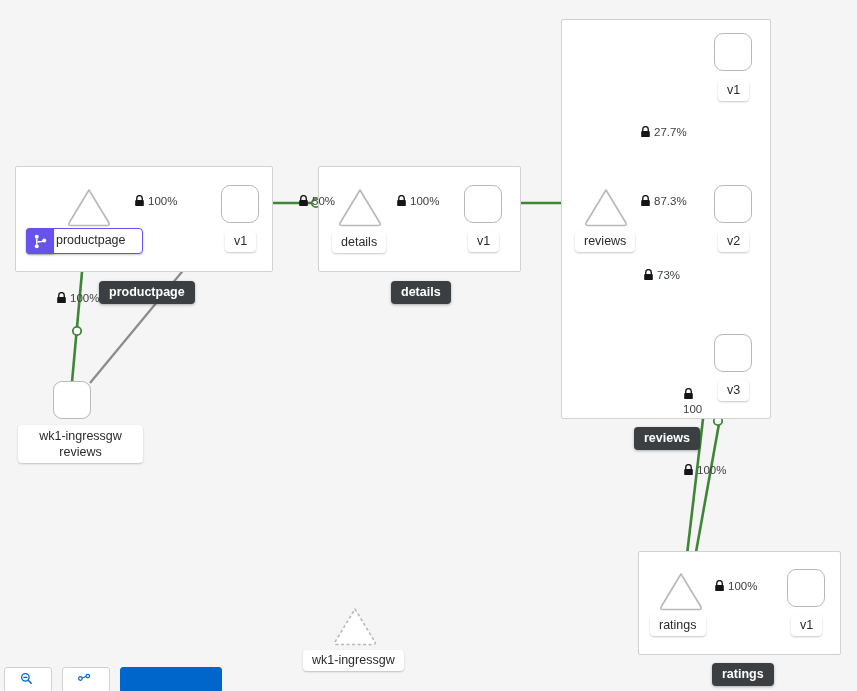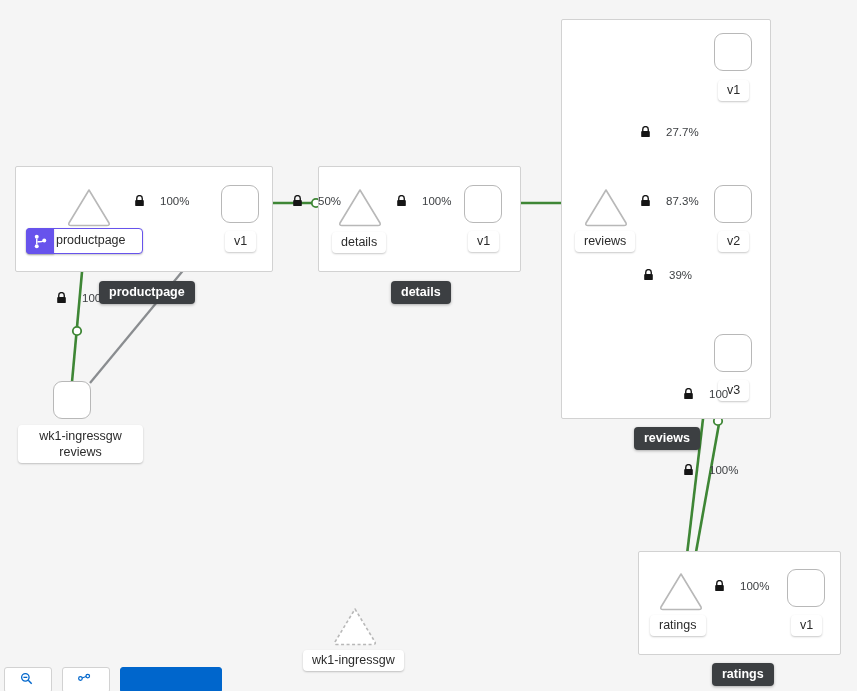--- a/index.html
+++ b/index.html
@@ -112,21 +112,21 @@
     border-radius: 4px;
     white-space: nowrap;
     box-shadow: 0 1px 3px rgba(0,0,0,0.3);
   }
 
   
   .edge-label {
     position: absolute;
     display: flex;
     align-items: flex-start;
-    gap: 15px;
+    gap: 3px;
     font-size: 11.5px;
     color: #3c3f42;
     white-space: nowrap;
     background: transparent;
   }
   .edge-label .pct { letter-spacing: 0px; }
   .lock-ico { display: block; }
 
   
   .toolbar {
@@ -330,21 +330,21 @@
   </div>
 
   <div class="edge-label" style="left:134px; top:195px;">
     <svg class="lock-ico" width="11" height="12" viewBox="0 0 12 13">
       <path d="M3 5.5 V3.6 a3 3 0 0 1 6 0 V5.5" stroke="#151515" stroke-width="1.5" fill="none"></path>
       <rect x="1.3" y="5.4" width="9.4" height="6.6" rx="1" fill="#151515"></rect>
     </svg>
     <span class="pct">100%</span>
   </div>
 
-  <div class="edge-label" style="left:292px; top:195px;">
+  <div class="edge-label" style="left:298px; top:195px;">
     <svg class="lock-ico" width="11" height="12" viewBox="0 0 12 13">
       <path d="M3 5.5 V3.6 a3 3 0 0 1 6 0 V5.5" stroke="#151515" stroke-width="1.5" fill="none"></path>
       <rect x="1.3" y="5.4" width="9.4" height="6.6" rx="1" fill="#151515"></rect>
     </svg>
     <span class="pct">50%</span>
   </div>
 
   <div class="edge-label" style="left:396px; top:195px;">
     <svg class="lock-ico" width="11" height="12" viewBox="0 0 12 13">
       <path d="M3 5.5 V3.6 a3 3 0 0 1 6 0 V5.5" stroke="#151515" stroke-width="1.5" fill="none"></path>
@@ -367,24 +367,24 @@
       <rect x="1.3" y="5.4" width="9.4" height="6.6" rx="1" fill="#151515"></rect>
     </svg>
     <span class="pct">87.3%</span>
   </div>
 
   <div class="edge-label" style="left:643px; top:269px;">
     <svg class="lock-ico" width="11" height="12" viewBox="0 0 12 13">
       <path d="M3 5.5 V3.6 a3 3 0 0 1 6 0 V5.5" stroke="#151515" stroke-width="1.5" fill="none"></path>
       <rect x="1.3" y="5.4" width="9.4" height="6.6" rx="1" fill="#151515"></rect>
     </svg>
-    <span class="pct">39%</span>
-  </div>
-
-  <div class="edge-label" style="left:683px; top:388px;">
+    <span class="pct">73%</span>
+  </div>
+
+  <div class="edge-label" style="left:683px; top:388px;flex-direction:column;">
     <svg class="lock-ico" width="11" height="12" viewBox="0 0 12 13">
       <path d="M3 5.5 V3.6 a3 3 0 0 1 6 0 V5.5" stroke="#151515" stroke-width="1.5" fill="none"></path>
       <rect x="1.3" y="5.4" width="9.4" height="6.6" rx="1" fill="#151515"></rect>
     </svg>
     <span class="pct">100</span>
   </div>
 
   <div class="edge-label" style="left:683px; top:464px;">
     <svg class="lock-ico" width="11" height="12" viewBox="0 0 12 13">
       <path d="M3 5.5 V3.6 a3 3 0 0 1 6 0 V5.5" stroke="#151515" stroke-width="1.5" fill="none"></path>

